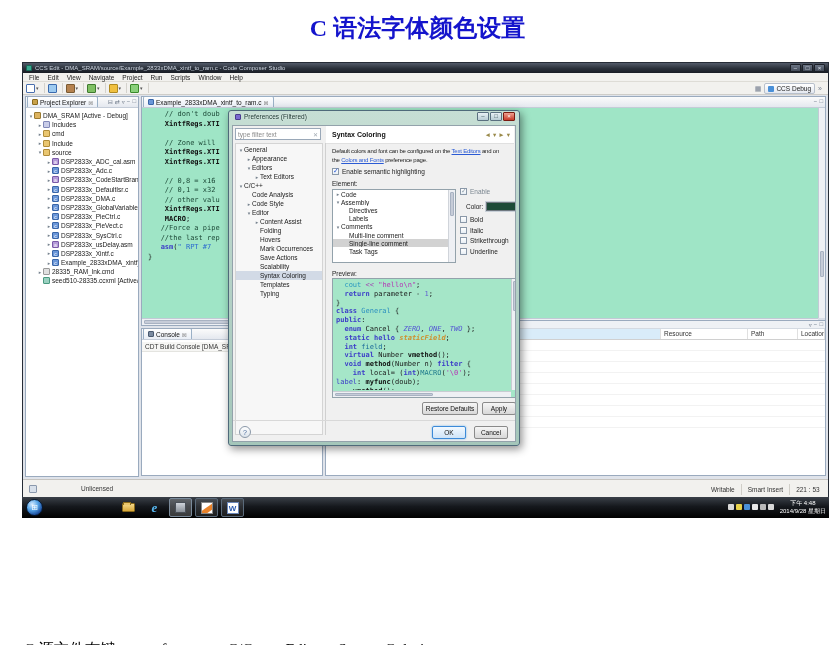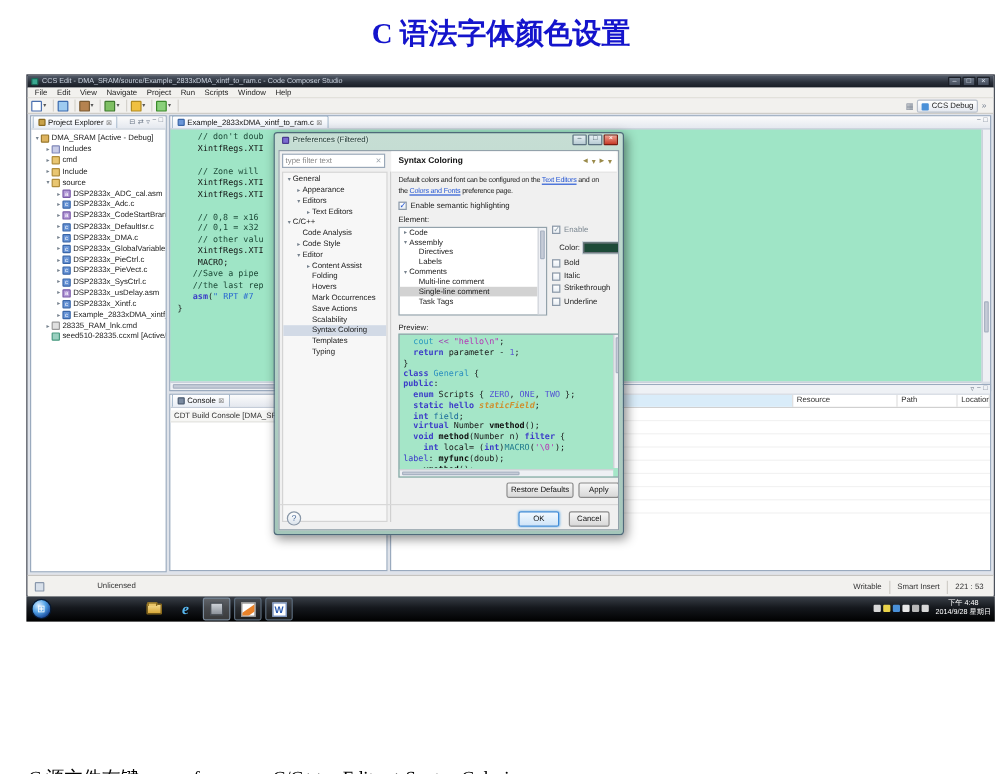--- a/index.html
+++ b/index.html
@@ -65,21 +65,21 @@
 .ic-asm{background:#b49ad8;border:1px solid #7a5aa8}
 .ic-cmd{background:#e0e0e0;border:1px solid #9a9a9a}
 .ic-ccxml{background:#9ad0c0;border:1px solid #4a9a80}
 
 
 #editor-panel{left:118px;top:1px;width:685px;height:230px;background:#d8dde6;border:1px solid #9aaabe}
 #editor-body{position:absolute;left:0;top:11px;right:7px;bottom:7px;background:#9fe5c6;overflow:hidden;padding:2px 0 0 6px}
 .cl{white-space:pre;font-family:"DejaVu Sans Mono","Liberation Mono",monospace;font-size:7px}
 #editor-body .cl{height:9.5px;line-height:9.5px}
 .tk-cm{color:#1d4a38}
-.tk-id{font-weight:normal;color:#101010}
+.tk-id{font-weight:bold;color:#101010}
 .tk-kw{font-weight:bold;color:#3c3cc8}
 .tk-st{color:#2a6ad0}
 .tk-pl{color:#1a1a1a}
 .sb-v{position:absolute;top:11px;right:0;bottom:7px;width:7px;background:#eef0f4;border-left:1px solid #c2cad6}
 .sb-h{position:absolute;left:0;right:7px;bottom:0;height:7px;background:#eef0f4;border-top:1px solid #c2cad6}
 .thumb{position:absolute;background:#c6ccd8;border:1px solid #a8b2c2;border-radius:1px}
 
 
 #console-panel{left:118px;top:233px;width:182px;height:148px;overflow:hidden}
 #console-hdr{position:absolute;top:13px;left:0;right:0;height:10px;background:#f6f6f4;border-bottom:1px solid #e4e4e0;
@@ -164,21 +164,21 @@
 #style-checks{position:absolute;left:227px;top:90px;display:flex;flex-direction:column;gap:3.5px}
 #preview-label{position:absolute;left:99px;top:144px;font-size:6.5px;color:#222}
 #preview-box{position:absolute;left:99px;top:152px;width:186px;height:120px;background:#a5e6c8;border:1px solid #93a2ab;overflow:hidden}
 #preview-code{position:absolute;left:3px;top:2px;right:7px;bottom:7px;overflow:hidden}
 #preview-code .cl{height:8.8px;line-height:8.8px;font-size:7px}
 .pv-v{position:absolute;right:0;top:0;bottom:7px;width:6px;background:#eef0f4;border-left:1px solid #c8ccd2}
 .pv-h{position:absolute;left:0;right:6px;bottom:0;height:6px;background:#eef0f4;border-top:1px solid #c8ccd2}
 .tk-gv{color:#2a9ac0}
 .tk-op{color:#a040b0}
 .tk-sg{color:#b535b5}
-.tk-en{color:#5252d4}
+.tk-en{font-style:italic;color:#5252d4}
 .tk-sf{font-style:italic;font-weight:bold;color:#cf8f2e}
 .tk-clname{color:#2a8fbf}
 .tk-mt{font-weight:bold;color:#101010}
 .tk-mc{color:#1f7a8c}
 .tk-fd{color:#1a6a9a}
 .tk-nm{color:#6060d0}
 .tk-lb{color:#3c3cc8}
 .btn{position:absolute;height:13px;border:1px solid #8a8a8a;border-radius:2px;
   background:linear-gradient(#f6f6f6,#d8d8d8);font-size:6.5px;color:#111;text-align:center;line-height:12px}
 #btn-restore{left:189px;top:276px;width:56px}
@@ -394,21 +394,21 @@
             <div class="cl">&nbsp;</div>
             <div class="cl"><span class="tk-cm">    // Zone will</span></div>
             <div class="cl"><span class="tk-id">    XintfRegs.XTI</span></div>
             <div class="cl"><span class="tk-id">    XintfRegs.XTI</span></div>
             <div class="cl">&nbsp;</div>
             <div class="cl"><span class="tk-cm">    // 0,8 = x16</span></div>
             <div class="cl"><span class="tk-cm">    // 0,1 = x32</span></div>
             <div class="cl"><span class="tk-cm">    // other valu</span></div>
             <div class="cl"><span class="tk-id">    XintfRegs.XTI</span></div>
             <div class="cl"><span class="tk-id">    MACRO</span><span class="tk-pl">;</span></div>
-            <div class="cl"><span class="tk-cm">   //Save a pipe</span></div>
+            <div class="cl"><span class="tk-cm">   //Force a pipe</span></div>
             <div class="cl"><span class="tk-cm">   //the last rep</span></div>
             <div class="cl"><span class="tk-kw">   asm</span><span class="tk-pl">(</span><span class="tk-st">" RPT #7</span></div>
             <div class="cl"><span class="tk-pl">}</span></div>
           </div>
         <div class="sb-v">
           <span class="thumb" style="left:1px;right:1px;top:68%;height:26px"></span>
         </div>
         <div class="sb-h">
           <span class="thumb" style="top:1px;bottom:1px;left:2px;width:62%"></span>
         </div>
@@ -667,21 +667,21 @@
           </div>
         </div>
       <div id="preview-label">Preview:</div>
       <div id="preview-box">
         <div id="preview-code">
             <div class="cl"><span class="tk-pl">  </span><span class="tk-gv">cout</span><span class="tk-pl"> </span><span class="tk-op">&lt;&lt;</span><span class="tk-pl"> </span><span class="tk-sg">"hello\n"</span><span class="tk-pl">;</span></div>
             <div class="cl"><span class="tk-pl">  </span><span class="tk-kw">return</span><span class="tk-pl"> parameter - </span><span class="tk-nm">1</span><span class="tk-pl">;</span></div>
             <div class="cl"><span class="tk-pl">}</span></div>
             <div class="cl"><span class="tk-kw">class</span><span class="tk-pl"> </span><span class="tk-clname">General</span><span class="tk-pl"> {</span></div>
             <div class="cl"><span class="tk-kw">public</span><span class="tk-pl">:</span></div>
-            <div class="cl"><span class="tk-pl">  </span><span class="tk-kw">enum</span><span class="tk-pl"> Scripts { </span><span class="tk-en">ZERO</span><span class="tk-pl">, </span><span class="tk-en">ONE</span><span class="tk-pl">, </span><span class="tk-en">TWO</span><span class="tk-pl"> };</span></div>
+            <div class="cl"><span class="tk-pl">  </span><span class="tk-kw">enum</span><span class="tk-pl"> Cancel { </span><span class="tk-en">ZERO</span><span class="tk-pl">, </span><span class="tk-en">ONE</span><span class="tk-pl">, </span><span class="tk-en">TWO</span><span class="tk-pl"> };</span></div>
             <div class="cl"><span class="tk-pl">  </span><span class="tk-kw">static</span><span class="tk-pl"> </span><span class="tk-kw">hello</span><span class="tk-pl"> </span><span class="tk-sf">staticField</span><span class="tk-pl">;</span></div>
             <div class="cl"><span class="tk-pl">  </span><span class="tk-kw">int</span><span class="tk-pl"> </span><span class="tk-fd">field</span><span class="tk-pl">;</span></div>
             <div class="cl"><span class="tk-pl">  </span><span class="tk-kw">virtual</span><span class="tk-pl"> Number </span><span class="tk-mt">vmethod</span><span class="tk-pl">();</span></div>
             <div class="cl"><span class="tk-pl">  </span><span class="tk-kw">void</span><span class="tk-pl"> </span><span class="tk-mt">method</span><span class="tk-pl">(Number n) </span><span class="tk-kw">filter</span><span class="tk-pl"> {</span></div>
             <div class="cl"><span class="tk-pl">    </span><span class="tk-kw">int</span><span class="tk-pl"> local= (</span><span class="tk-kw">int</span><span class="tk-pl">)</span><span class="tk-mc">MACRO</span><span class="tk-pl">(</span><span class="tk-sg">'\0'</span><span class="tk-pl">);</span></div>
             <div class="cl"><span class="tk-lb">label</span><span class="tk-pl">: </span><span class="tk-mt">myfunc</span><span class="tk-pl">(doub);</span></div>
             <div class="cl"><span class="tk-pl">    </span><span class="tk-mt">vmethod</span><span class="tk-pl">();</span></div>
           </div>
         <div class="pv-v">
           <span class="thumb" style="left:1px;right:1px;top:2px;height:30px"></span>

